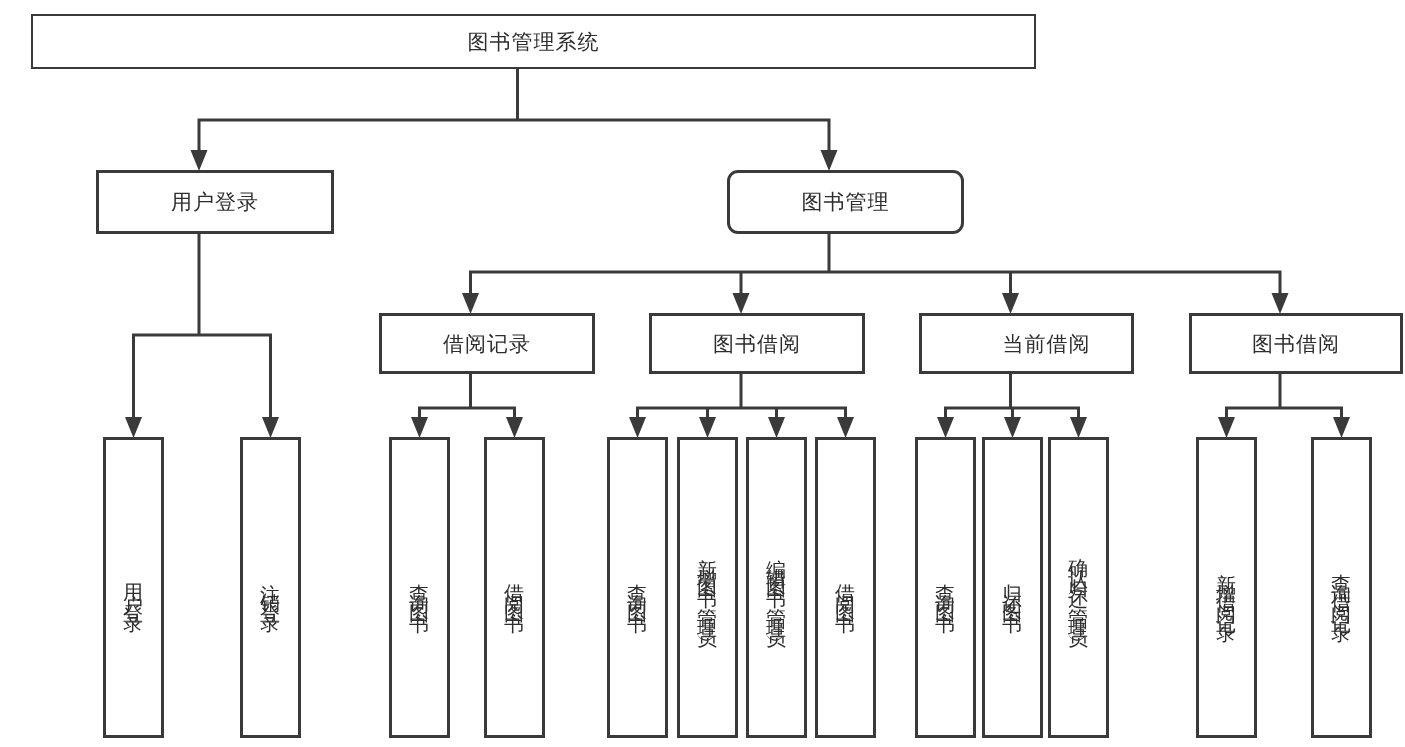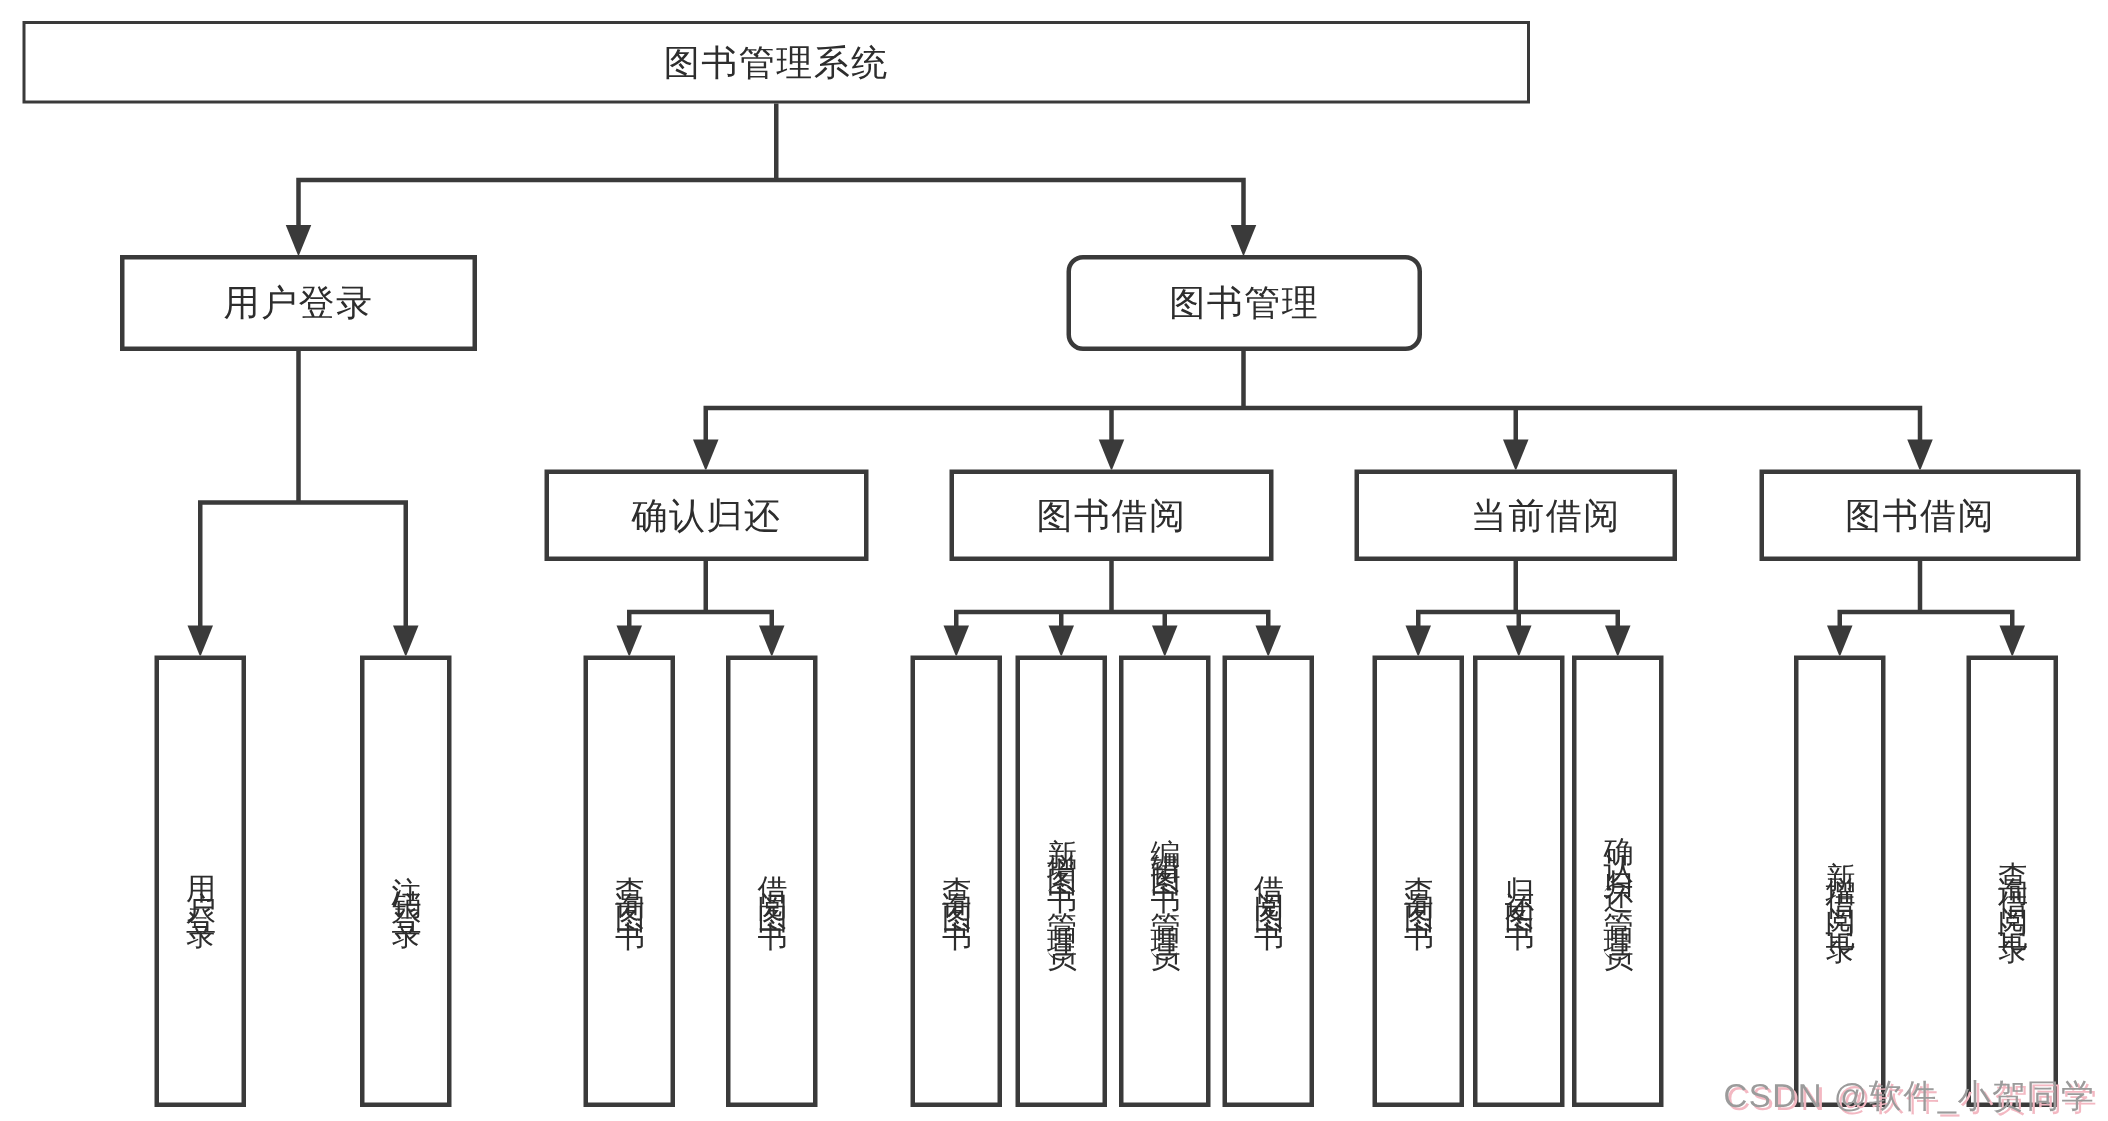--- a/index.html
+++ b/index.html
@@ -21,21 +21,21 @@
   .node {
     position: absolute;
     background: #ffffff;
     border: 3px solid #3a3a3a;
     box-sizing: border-box;
     display: flex;
     align-items: center;
     justify-content: center;
     z-index: 2;
   }
-  .hbox { font-size: 24px; letter-spacing: 1px; }
+  .hbox { font-size: 21px; letter-spacing: 1px; margin-left: 16px; }
   .vbox { width: 61px; top: 437px; height: 301px; }
   .vbox .vtext {
     writing-mode: vertical-rl;
     text-orientation: mixed;
     font-size: 20px;
     letter-spacing: 10px;
     line-height: 1;
     white-space: nowrap;
   }
   
@@ -124,21 +124,21 @@
   </div>
 
   <div class="node hbox b-login">
     <span>用户登录</span>
   </div>
   <div class="node hbox b-mgmt">
     <span>图书管理</span>
   </div>
 
   <div class="node hbox b-newrec">
-    <span>确认归还</span>
+    <span>借阅记录</span>
   </div>
   <div class="node hbox b-borrow">
     <span>图书借阅</span>
   </div>
   <div class="node hbox b-current">
     <span>当前借阅</span>
   </div>
   <div class="node hbox b-records">
     <span>图书借阅</span>
   </div>
@@ -176,15 +176,14 @@
   <div class="node vbox b-l11">
     <span class="vtext">确认归还（管理员）</span>
   </div>
   <div class="node vbox b-l12">
     <span class="vtext">新增借阅记录</span>
   </div>
   <div class="node vbox b-l13">
     <span class="vtext">查询借阅记录</span>
   </div>
 
-  <div class="watermark">CSDN @软件_小贺同学</div>
 
 </div>
 
 </body></html>

